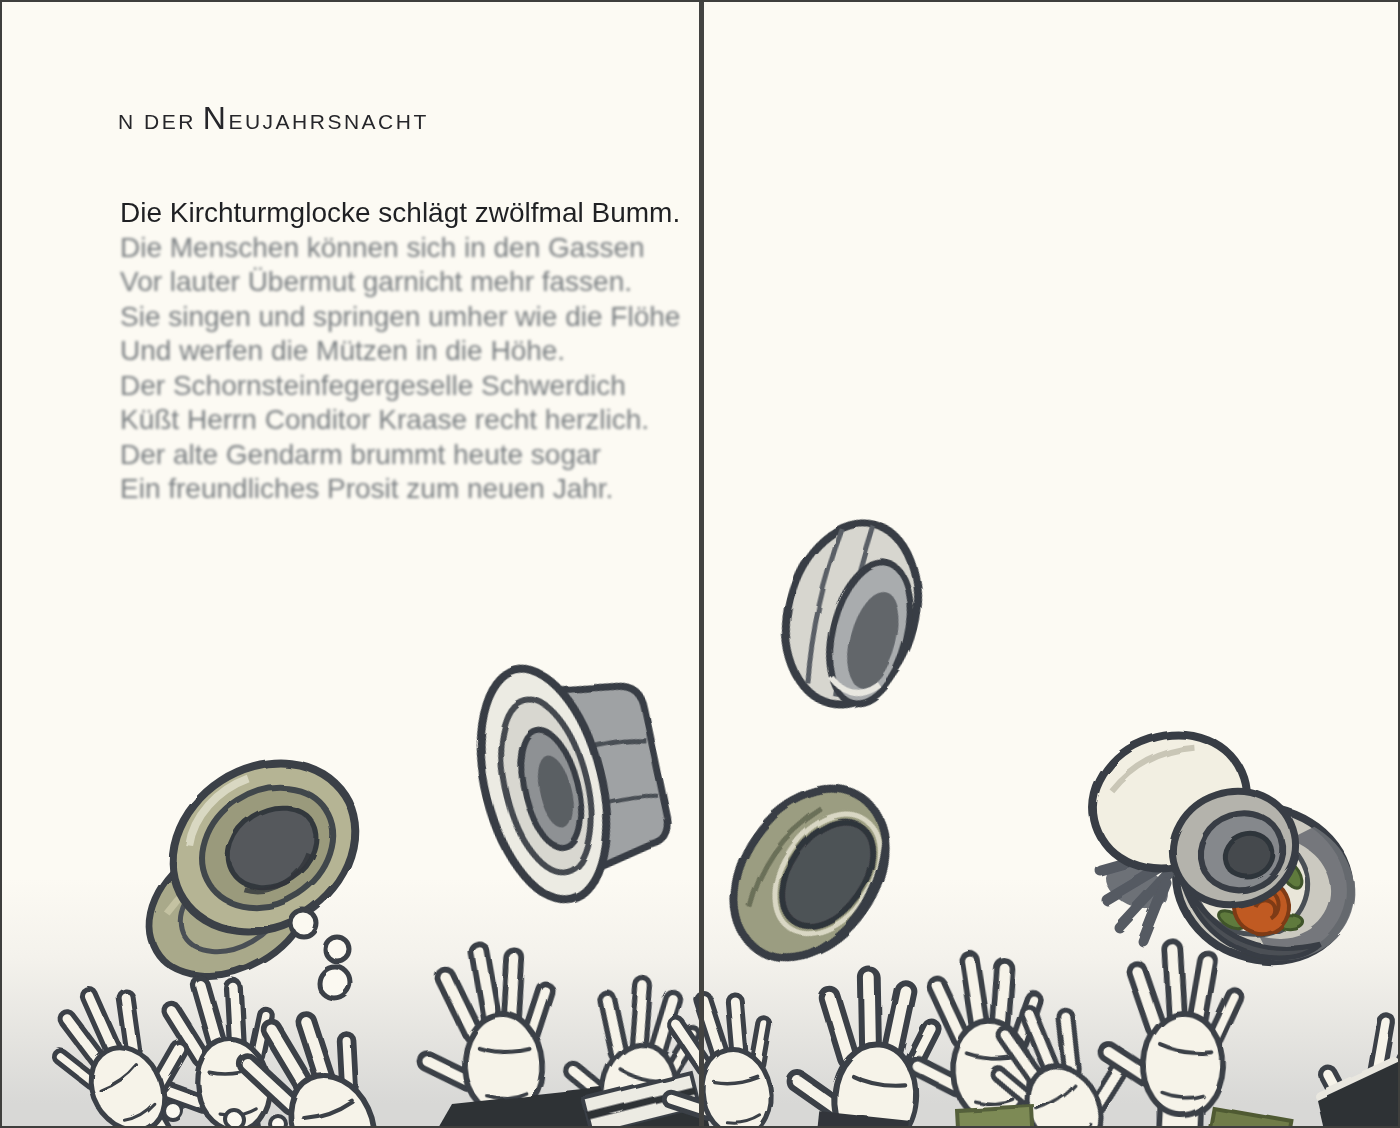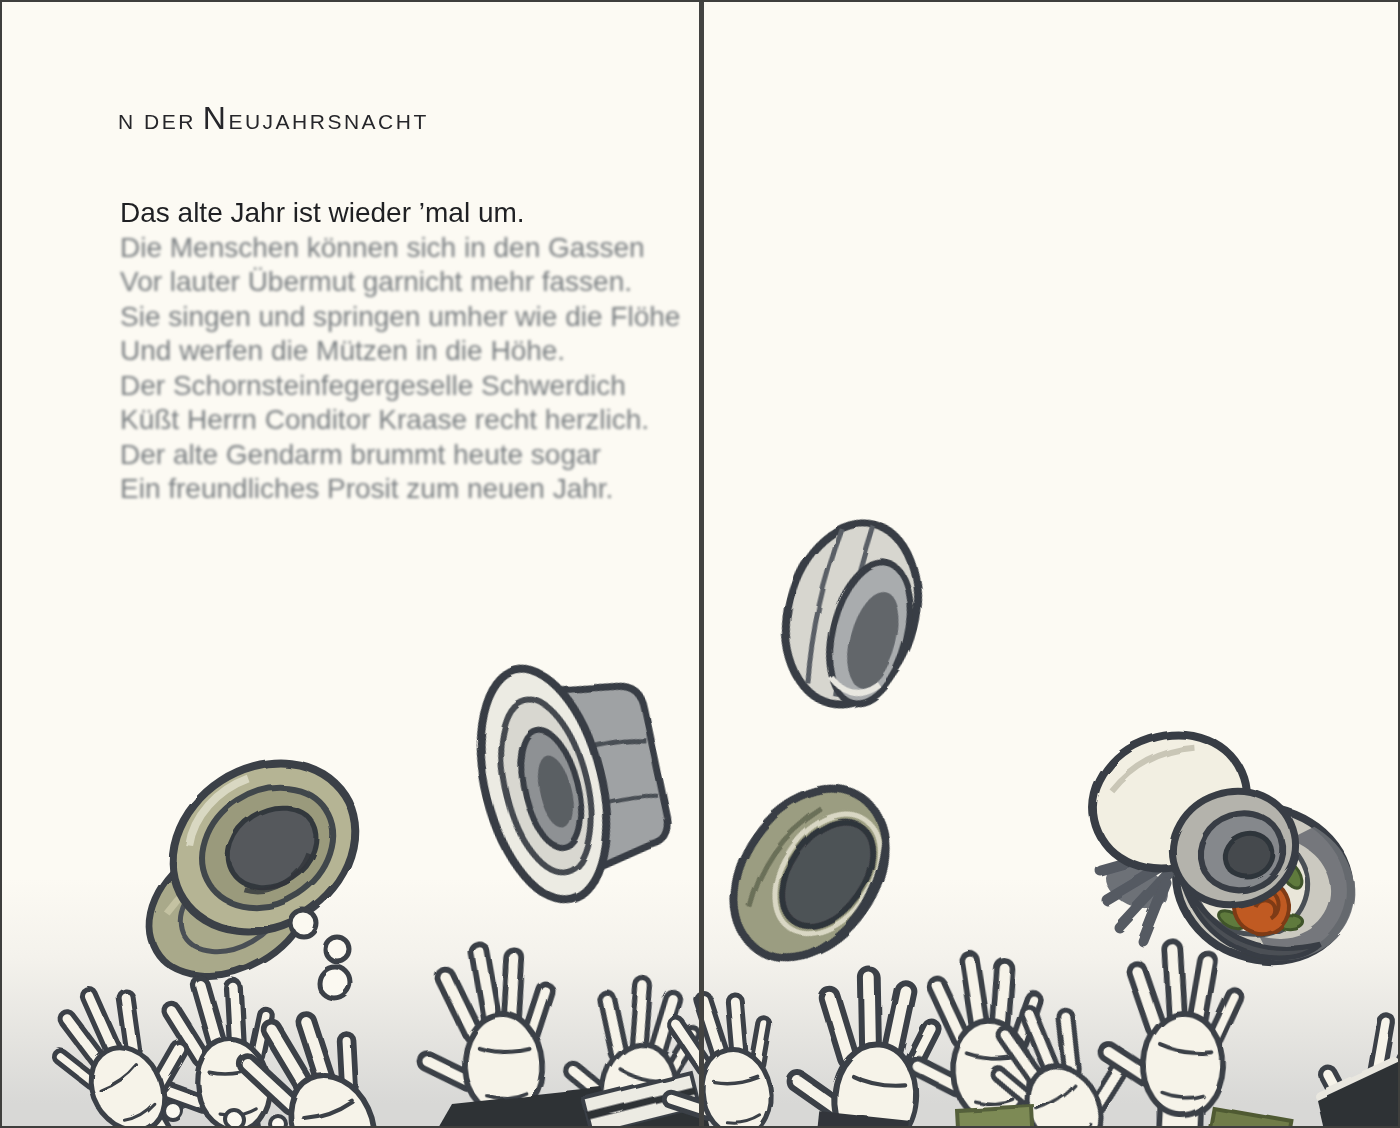--- a/index.html
+++ b/index.html
@@ -188,21 +188,21 @@
 
     </g>
   </svg>
 
   <div class="textblock">
     <div class="heading">
       <span class="sc">n der</span><span> </span>
       <span class="big">N</span><span class="rest">eujahrsnacht</span>
     </div>
     <div class="poem">
-      <div>Das alte Jahr ist wieder ’mal um.</div>
+      <div>Die Kirchturmglocke schlägt zwölfmal Bumm.</div>
       <div class="blur">Die Menschen können sich in den Gassen</div>
       <div class="blur">Vor lauter Übermut garnicht mehr fassen.</div>
       <div class="blur">Sie singen und springen umher wie die Flöhe</div>
       <div class="blur">Und werfen die Mützen in die Höhe.</div>
       <div class="blur">Der Schornsteinfegergeselle Schwerdich</div>
       <div class="blur">Küßt Herrn Conditor Kraase recht herzlich.</div>
       <div class="blur">Der alte Gendarm brummt heute sogar</div>
       <div class="blur">Ein freundliches Prosit zum neuen Jahr.</div>
     </div>
   </div>

